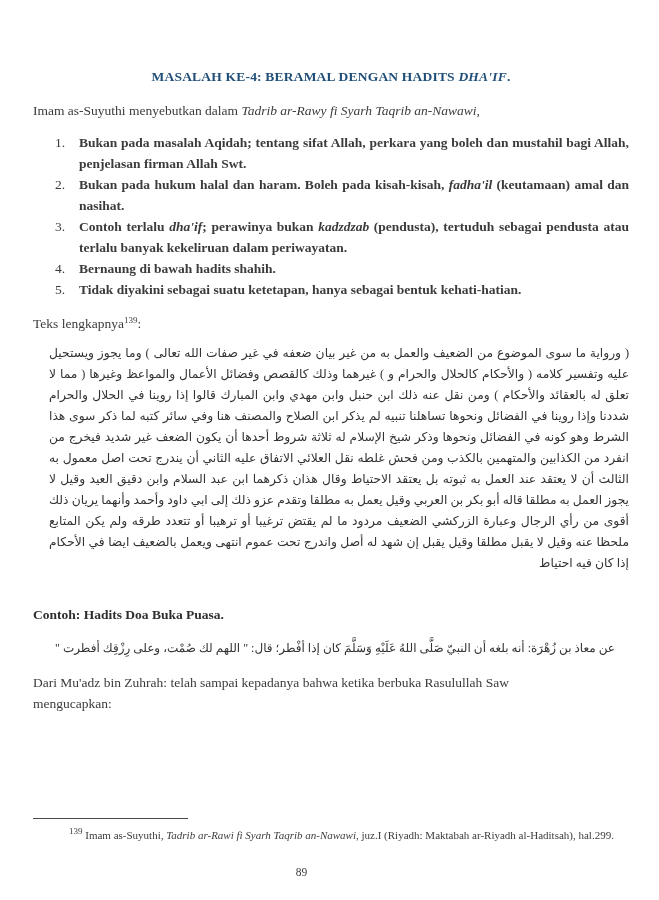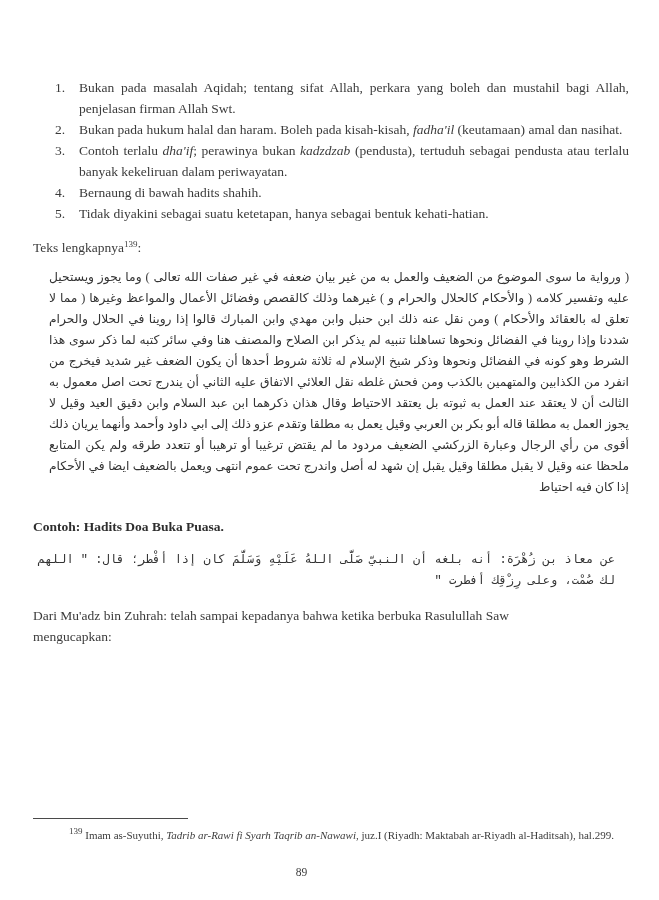--- a/index.html
+++ b/index.html
@@ -52,20 +52,21 @@
     display: flex;
     line-height: 21px;
   }
   .li .num {
     flex: 0 0 24px;
     margin-left: 22px;
   }
   .li .txt {
     flex: 1;
     text-align: justify;
+    font-weight: bold;
   }
   .teks-label {
     margin-top: 15px;
   }
   sup {
     font-size: 9px;
     line-height: 0;
     text-align: right;
   }
   .arabic-block {
@@ -74,30 +75,30 @@
     font-size: 12.3px;
     line-height: 21px;
     margin: 9px 0 0 16px;
     font-family: "Liberation Serif", "DejaVu Sans", serif;
     color: #333333;
   }
   .contoh {
     font-weight: bold;
     font-size: 13.5px;
     line-height: 21px;
-    margin: 18px 0 0 0;
+    margin: 30px 0 0 0;
     color: #2e2e2e;
   }
   .hadith {
     direction: rtl;
     font-size: 12px;
     line-height: 21px;
     margin: 13px 0 0 0;
     padding-right: 14px;
-    font-family: Liberation Mono, monospace;
+    font-family: Liberation Serif, serif;
     color: #333333;
   }
   .dari {
     max-width: 552px;
     line-height: 22px;
   }
   .footnote-area {
     position: absolute;
     left: 33px;
     right: 21px;
@@ -124,22 +125,24 @@
     font-size: 11.5px;
     color: #3b3b3b;
   }
   i { font-style: italic; }
 </style>
 </head>
 <body>
 
 <div class="page">
 
+  <div class="title"><span>MASALAH KE-4: BERAMAL DENGAN HADITS </span><i>DHA'IF</i><span>.</span></div>
 
 
+  <p class="para"><span>Imam as-Suyuthi menyebutkan dalam </span><i>Tadrib ar-Rawy fi Syarh Taqrib an-Nawawi</i><span>,</span></p>
 
 
   <div class="list">
     <div class="li">
       <span class="num">1.</span>
       <span class="txt"><span>Bukan pada masalah Aqidah; tentang sifat Allah, perkara yang boleh dan mustahil bagi Allah, penjelasan firman Allah Swt.</span></span>
     </div>
     <div class="li">
       <span class="num">2.</span>
       <span class="txt"><span>Bukan pada hukum halal dan haram. Boleh pada kisah-kisah, </span><i>fadha'il</i><span> (keutamaan) amal dan nasihat.</span></span>

